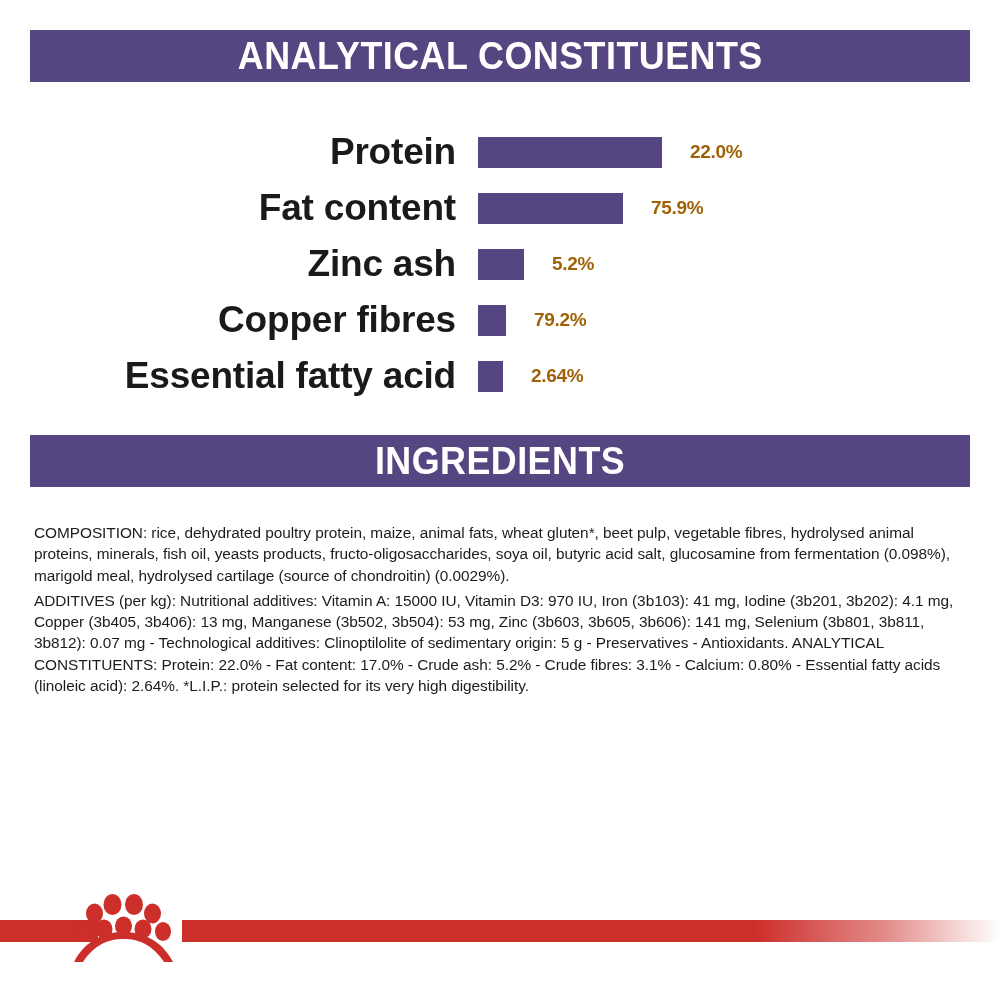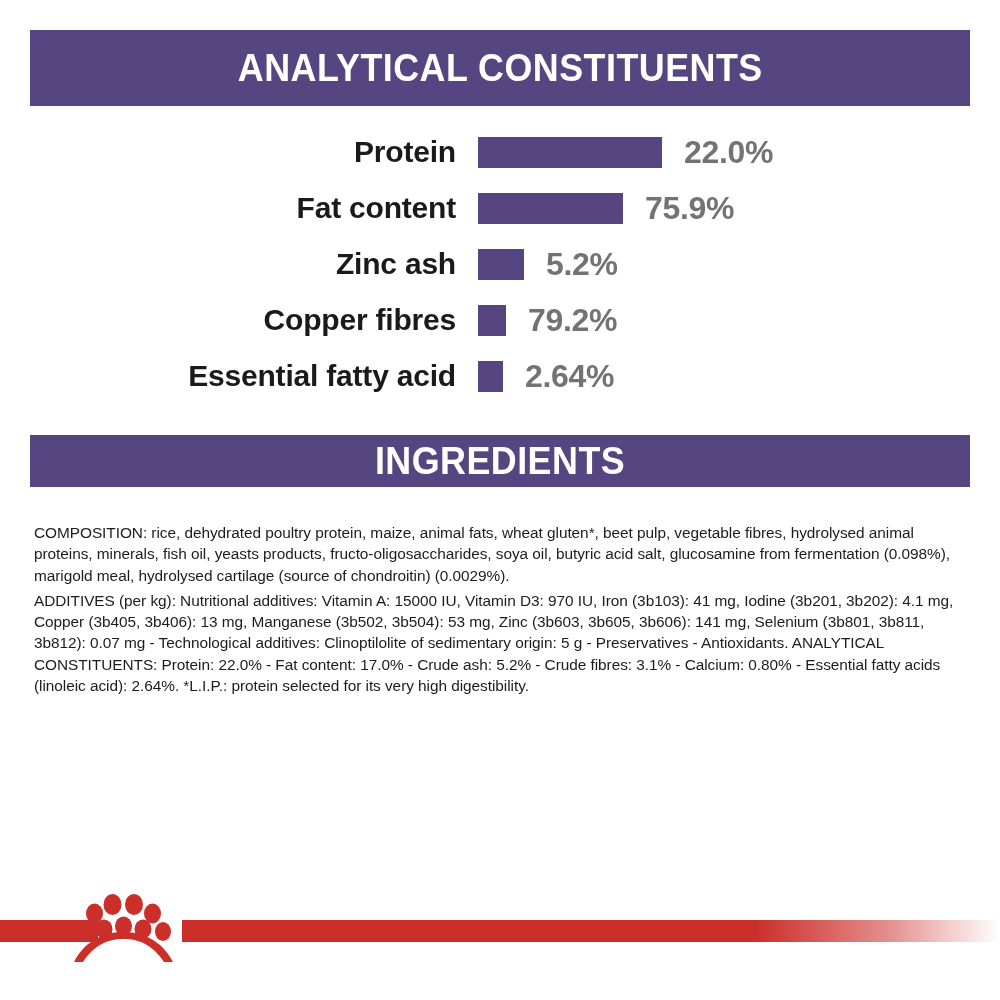--- a/index.html
+++ b/index.html
@@ -37,21 +37,21 @@
     color: #ffffff;
     font-family: "Liberation Sans Narrow", "Liberation Sans", sans-serif;
     font-weight: bold;
     letter-spacing: 0.5px;
     white-space: nowrap;
     transform: scaleX(0.92);
   }
 
   #bar-analytical {
     top: 30px;
-    height: 76px;
+    height: 52px;
   }
   #bar-analytical .section-title { font-size: 39px; }
 
   #bar-ingredients {
     top: 435px;
     height: 52px;
   }
   #bar-ingredients .section-title { font-size: 39px; }
 
   
@@ -65,36 +65,36 @@
     position: relative;
     height: 56px;
     display: flex;
     align-items: center;
   }
   .const-label {
     width: 478px;
     text-align: right;
     padding-right: 22px;
     box-sizing: border-box;
-    font-size: 30px;
+    font-size: 37px;
     font-weight: bold;
     color: #1a1a1a;
     letter-spacing: -0.2px;
     white-space: nowrap;
   }
   .const-bar {
     height: 31px;
     background: #554580;
     flex: 0 0 auto;
   }
   .const-value {
-    font-size: 32px;
+    font-size: 19px;
     font-weight: bold;
-    color: #737373;
-    padding-left: 22px;
+    color: #a16207;
+    padding-left: 28px;
     white-space: nowrap;
     letter-spacing: -0.3px;
   }
 
   
   .composition {
     position: absolute;
     left: 30px;
     top: 518px;
     width: 930px;

